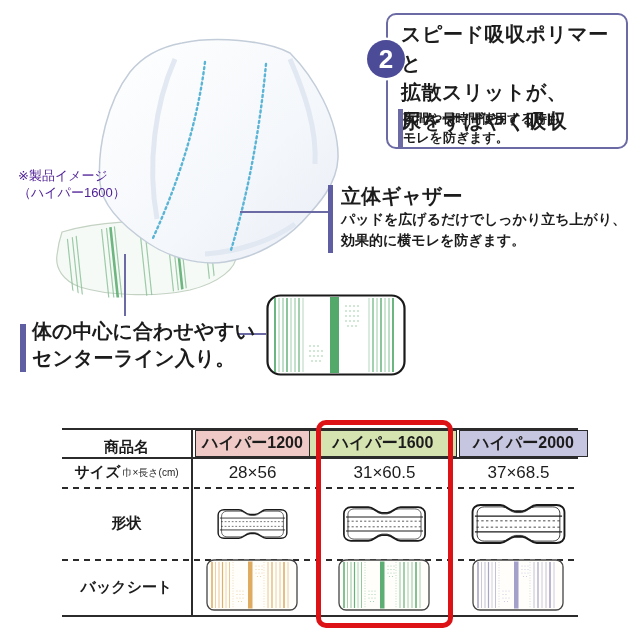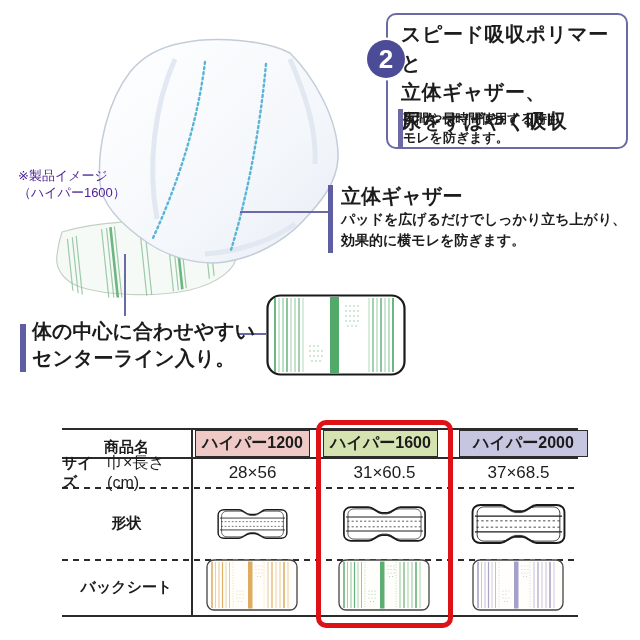--- a/index.html
+++ b/index.html
@@ -40,26 +40,26 @@
   
   .table { left:62px; top:428px; width:516px; height:190px; }
   .t-solid { position:absolute; left:0; width:516px; height:2px; background:#2b2b2b; }
   .t-thin  { position:absolute; left:0; width:516px; height:1.5px; background:#2b2b2b; }
   .t-dash  { position:absolute; left:0; width:516px; height:1.5px;
     background:repeating-linear-gradient(90deg,#2b2b2b 0 6px,transparent 6px 11px); }
   .t-vert  { position:absolute; left:129px; top:0; width:1.5px; height:189px; background:#2b2b2b; }
 
   .label-cell { position:absolute; left:0; width:129px; display:flex; align-items:center; justify-content:center;
     font-size:15px; font-weight:600; }
-  .size-sub { font-size:16px; font-weight:500; margin-left:2px; }
+  .size-sub { font-size:10px; font-weight:500; margin-left:2px; }
 
   .hcell { position:absolute; top:2px; height:27px; box-sizing:border-box; border:1.5px solid #2b2b2b;
     display:flex; align-items:center; justify-content:center; font-size:16px; font-weight:700; }
   .hcell.c0 { left:133px; width:115px; }
-  .hcell.c1 { left:261px; width:115px; }
+  .hcell.c1 { left:247px; width:148px; }
   .hcell.c2 { left:397px; width:129px; }
 
   .size-val { position:absolute; top:31px; height:27px; display:flex; align-items:center; justify-content:center;
     font-size:17px; font-weight:500;text-align:center; }
   .size-val.c0 { left:133px; width:115px; }
   .size-val.c1 { left:261px; width:123px; }
   .size-val.c2 { left:397px; width:119px; }
 
   .shape-svg, .sheet-svg { position:absolute; }
 
@@ -122,21 +122,21 @@
 
   <div class="abs product-note">
     <div>※製品イメージ</div>
     <div>（ハイパー1600）</div>
   </div>
 
   <div class="abs callout">
     <div class="callout-num" style="background-color: rgb(76, 75, 151);">2</div>
     <div class="callout-title">
       <div>スピード吸収ポリマーと</div>
-      <div>立体ギャザー、</div>
+      <div>拡散スリットが、</div>
       <div>尿をすばやく吸収</div>
     </div>
     <div class="callout-body">
       <div>夜間や長時間使用する時も</div>
       <div>モレを防ぎます。</div>
     </div>
   </div>
 
   <div class="abs line gather-connector"></div>
   <div class="abs bar-v gather-bar" style="background-color: rgb(95, 94, 162);"></div>

